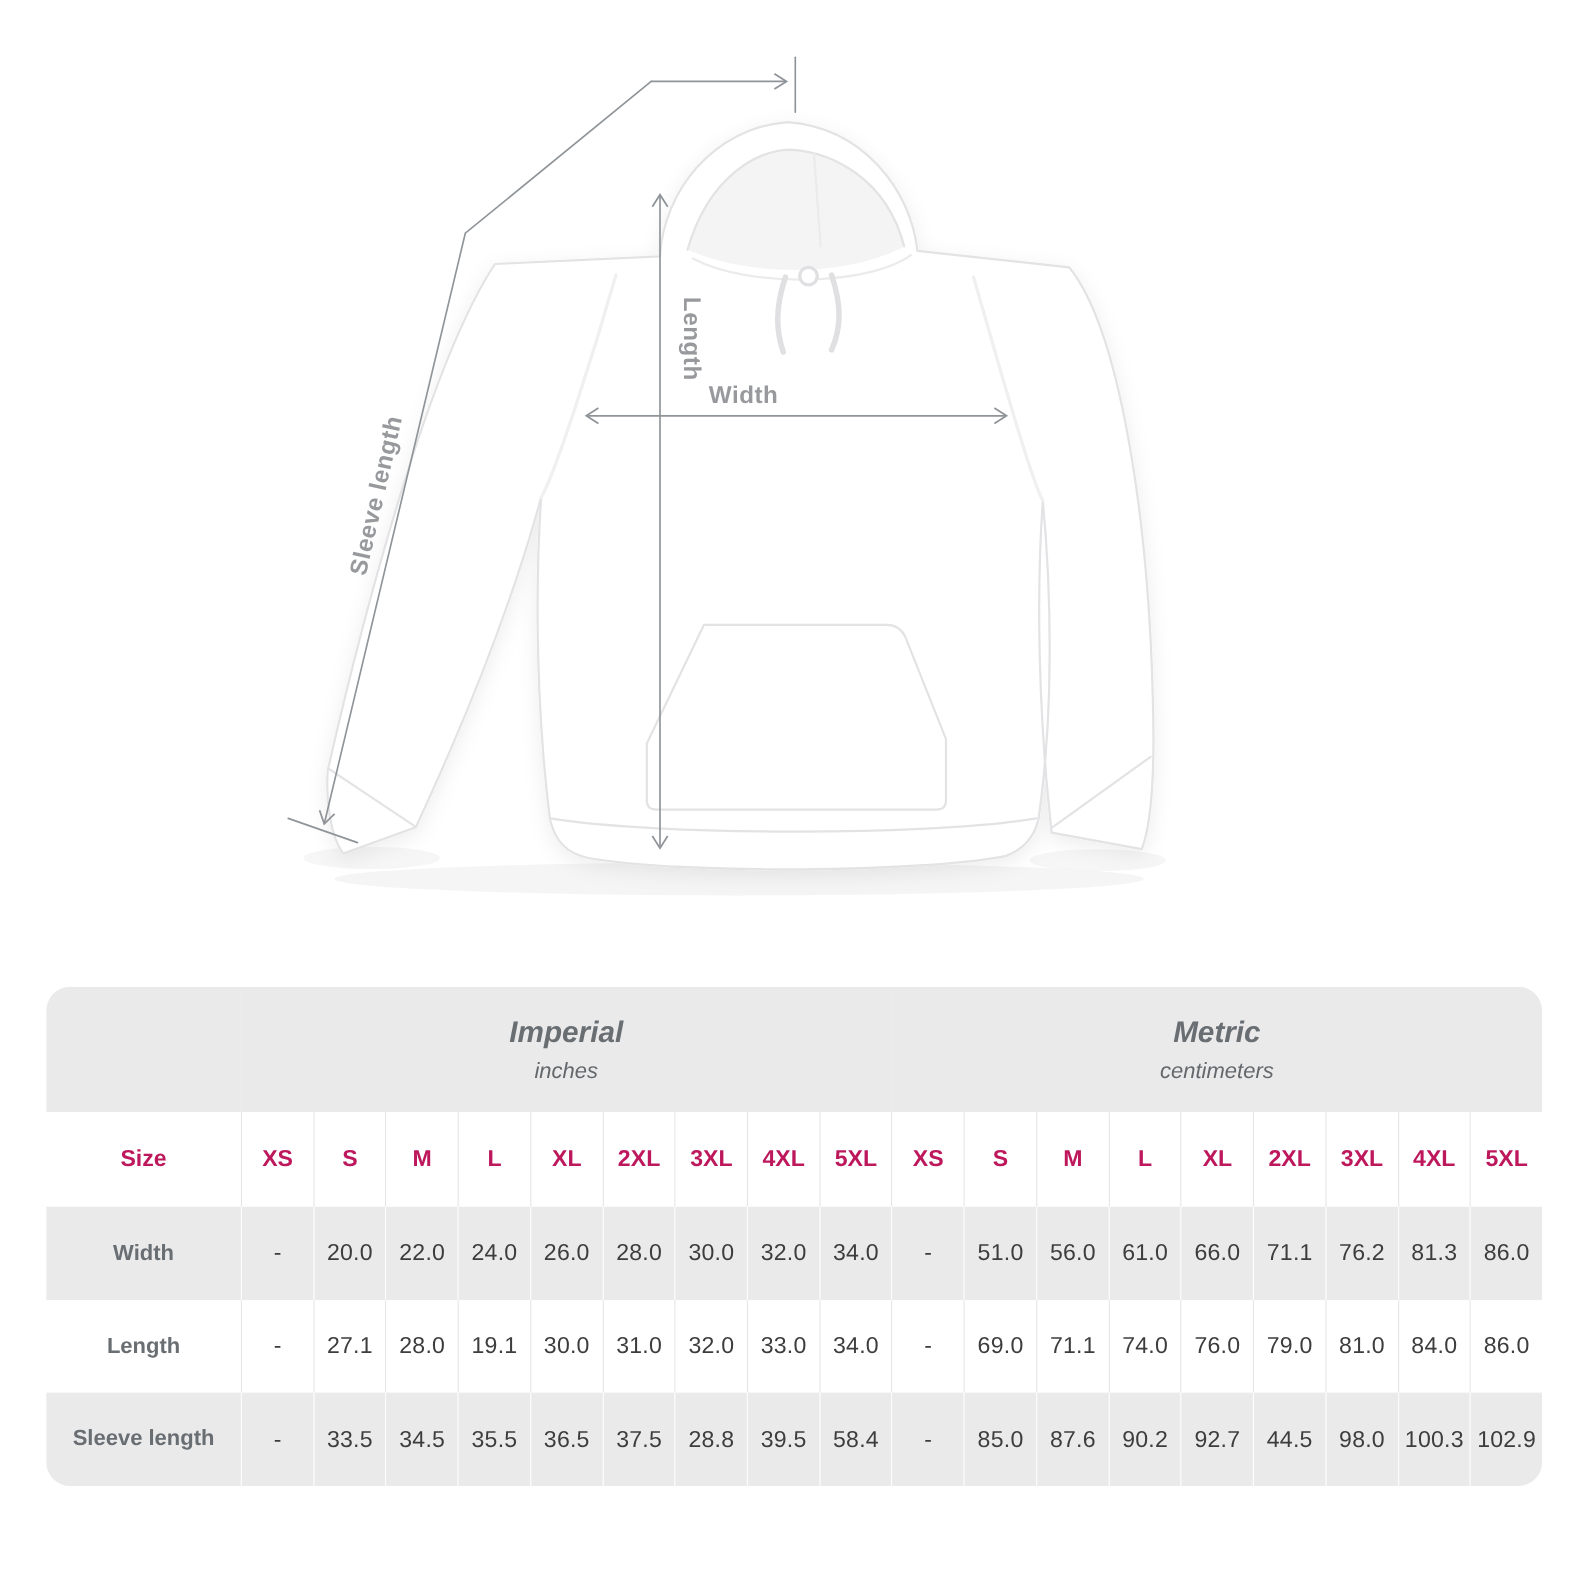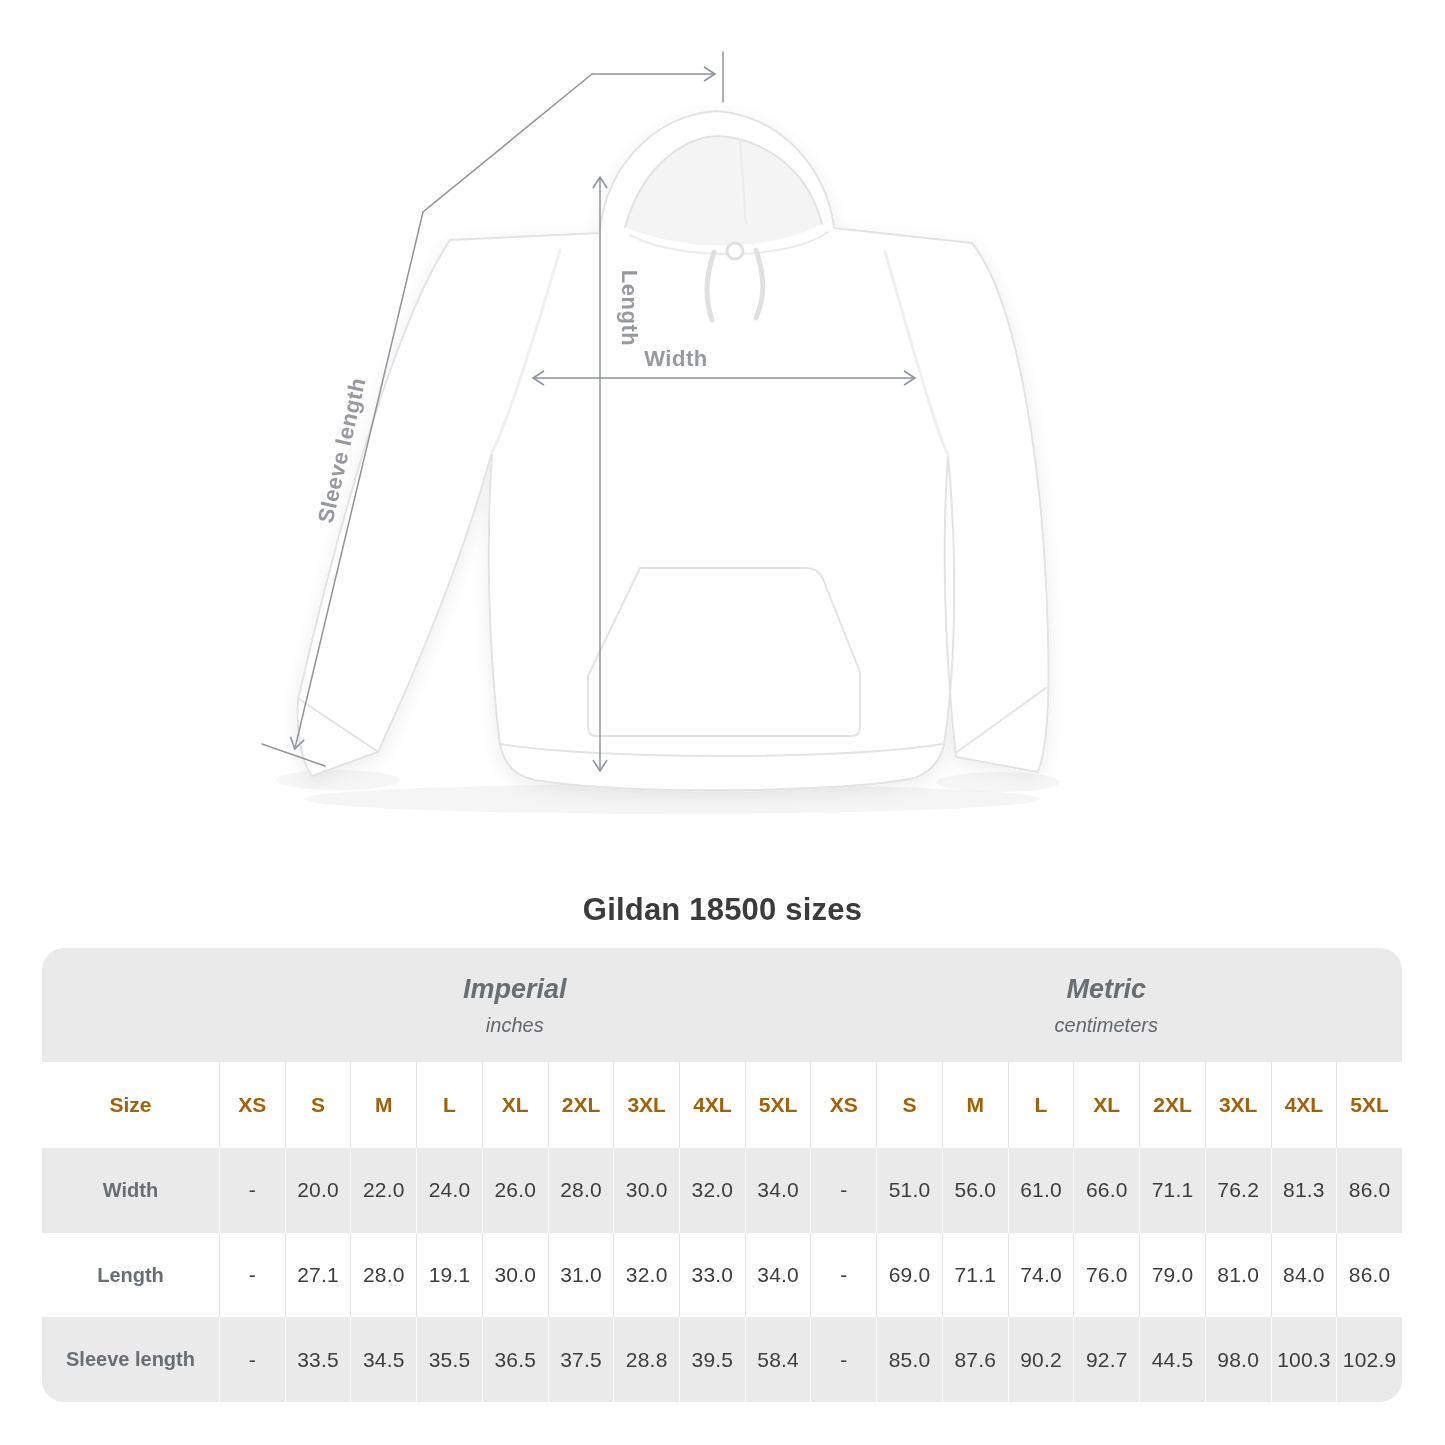--- a/index.html
+++ b/index.html
@@ -8,32 +8,32 @@
   
   .diagram{position:absolute;left:0;top:0;width:1445px;height:840px;}
   .diagram svg{display:block;}
   .mlabel{font-family:"Liberation Sans","DejaVu Sans",sans-serif;font-weight:bold;
           font-size:22px;fill:#97999c;letter-spacing:.5px;}
   
   .titles{position:absolute;left:0;top:846px;width:1445px;text-align:center;margin-top:46px;}
   .main-title{margin:0;font-size:31px;font-weight:bold;color:#3b3b3b;letter-spacing:.2px;}
   .note{margin:10px 0 0 0;font-size:20.5px;font-style:italic;color:#53575a;}
   
-  .tbl{position:absolute;left:42px;top:948px;width:1360px;height:454px;
+  .tbl{position:absolute;left:42px;top:897px;width:1360px;height:454px;
        border-radius:22px;overflow:hidden;display:flex;flex-direction:column;background:#fff;}
   .trow{display:grid;grid-template-columns:177px repeat(18,1fr);}
   .trow.grow{flex:1;}
   .c{display:flex;flex-direction:column;align-items:center;justify-content:center;min-width:0;}
   .gray{background:#eaeaeb;}
   .white{background:#ffffff;}
   .sep-l{border-left:1px solid #e5e5e5;}
   .sep-w{border-left:1px solid rgba(255,255,255,.85);}
   .gh-title{font-size:27px;font-weight:bold;font-style:italic;color:#696e73;}
   .gh-unit{font-size:20px;font-style:italic;color:#63686c;margin-top:9px;}
-  .szhead{font-size:21px;font-weight:bold;color:#a16207;}
+  .szhead{font-size:21px;font-weight:bold;color:#be185d;}
   .rowlabel{font-size:20px;font-weight:bold;color:#696e73;}
   .val{font-size:21px;color:#3d3d3d;letter-spacing:.2px;}
 </style>
 </head>
 <body>
 
 <div class="page">
 
   <div class="diagram">
     <svg width="1445" height="840" viewBox="0 0 1445 840">

